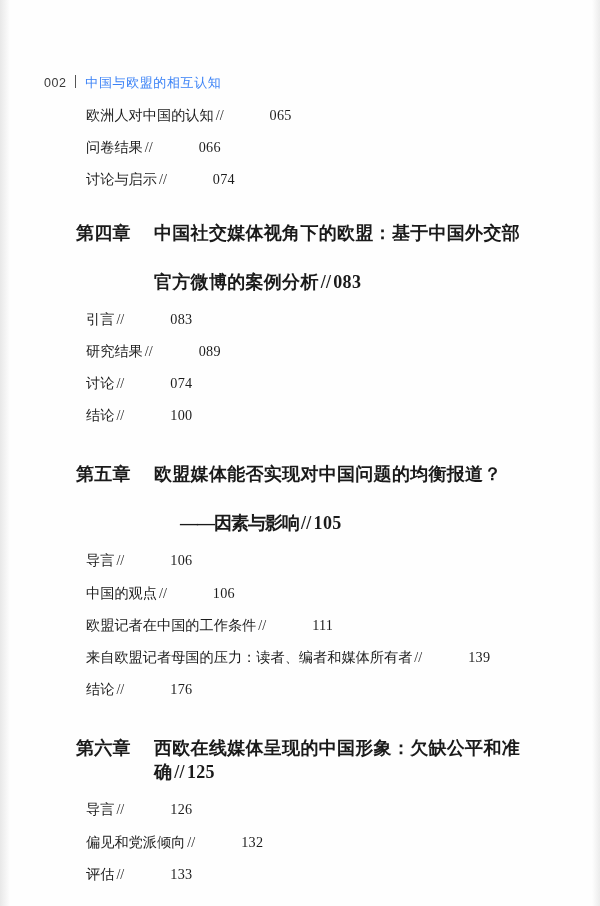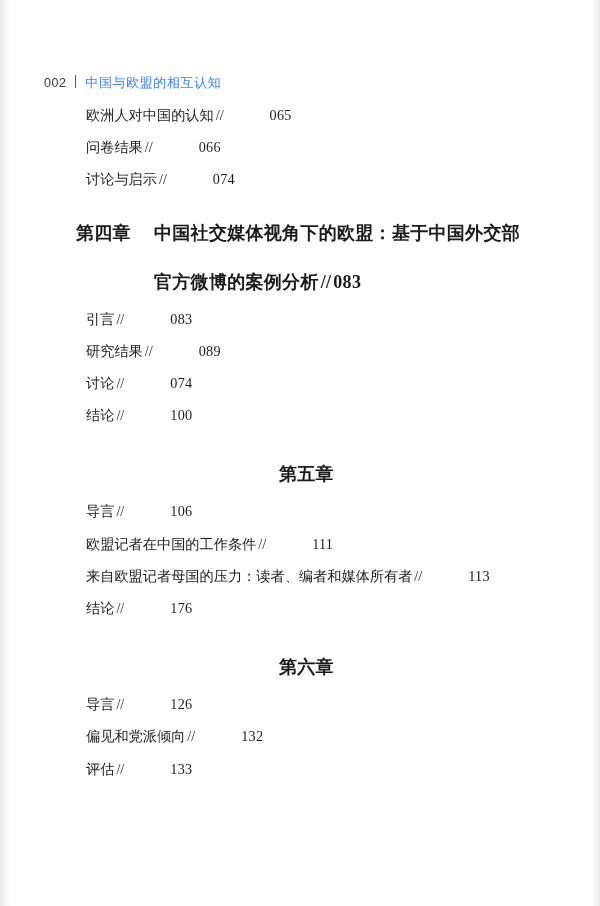--- a/index.html
+++ b/index.html
@@ -119,21 +119,20 @@
   .chapter .chap-title .line2.indent {
     margin-left: 26px;
   }
   .dash {
     letter-spacing: -1px;
   }
   .after-chapter {
   }
   .gap-large {
     margin-top: 40px;
-    justify-content: center;
   }
   .pagenum {
     font-family: "Liberation Serif", serif;
   }
 </style>
 </head>
 <body>
 
 <div class="page">
 
@@ -171,37 +170,45 @@
     </div>
     <div class="entry lvl1">
       <span>讨论</span><span class="sep">//</span><span class="num pagenum">074</span>
     </div>
     <div class="entry lvl1">
       <span>结论</span><span class="sep">//</span><span class="num pagenum">100</span>
     </div>
 
     <div class="chapter gap-large">
       <span class="chap-label">第五章</span>
+      <span class="chap-title">
+        <span>欧盟媒体能否实现对中国问题的均衡报道？</span>
+        <span class="line2 indent"><span class="dash">——因素与影响</span><span class="sep">//</span><span class="num pagenum">105</span></span>
+      </span>
     </div>
 
     <div class="entry lvl1 after-chapter">
       <span>导言</span><span class="sep">//</span><span class="num pagenum">106</span>
     </div>
     <div class="entry lvl1">
+      <span>中国的观点</span><span class="sep">//</span><span class="num pagenum">106</span>
+    </div>
+    <div class="entry lvl1">
       <span>欧盟记者在中国的工作条件</span><span class="sep">//</span><span class="num pagenum">111</span>
     </div>
     <div class="entry lvl1">
-      <span>来自欧盟记者母国的压力：读者、编者和媒体所有者</span><span class="sep">//</span><span class="num pagenum">113</span>
+      <span>来自欧盟记者母国的压力：读者、编者和媒体所有者</span><span class="sep">//</span><span class="num pagenum">139</span>
     </div>
     <div class="entry lvl1">
       <span>结论</span><span class="sep">//</span><span class="num pagenum">176</span>
     </div>
 
     <div class="chapter gap-large">
       <span class="chap-label">第六章</span>
+      <span class="chap-title"><span>西欧在线媒体呈现的中国形象：欠缺公平和准确</span><span class="sep">//</span><span class="num pagenum">125</span></span>
     </div>
 
     <div class="entry lvl1 after-chapter">
       <span>导言</span><span class="sep">//</span><span class="num pagenum">126</span>
     </div>
     <div class="entry lvl1">
       <span>偏见和党派倾向</span><span class="sep">//</span><span class="num pagenum">132</span>
     </div>
     <div class="entry lvl1">
       <span>评估</span><span class="sep">//</span><span class="num pagenum">133</span>

